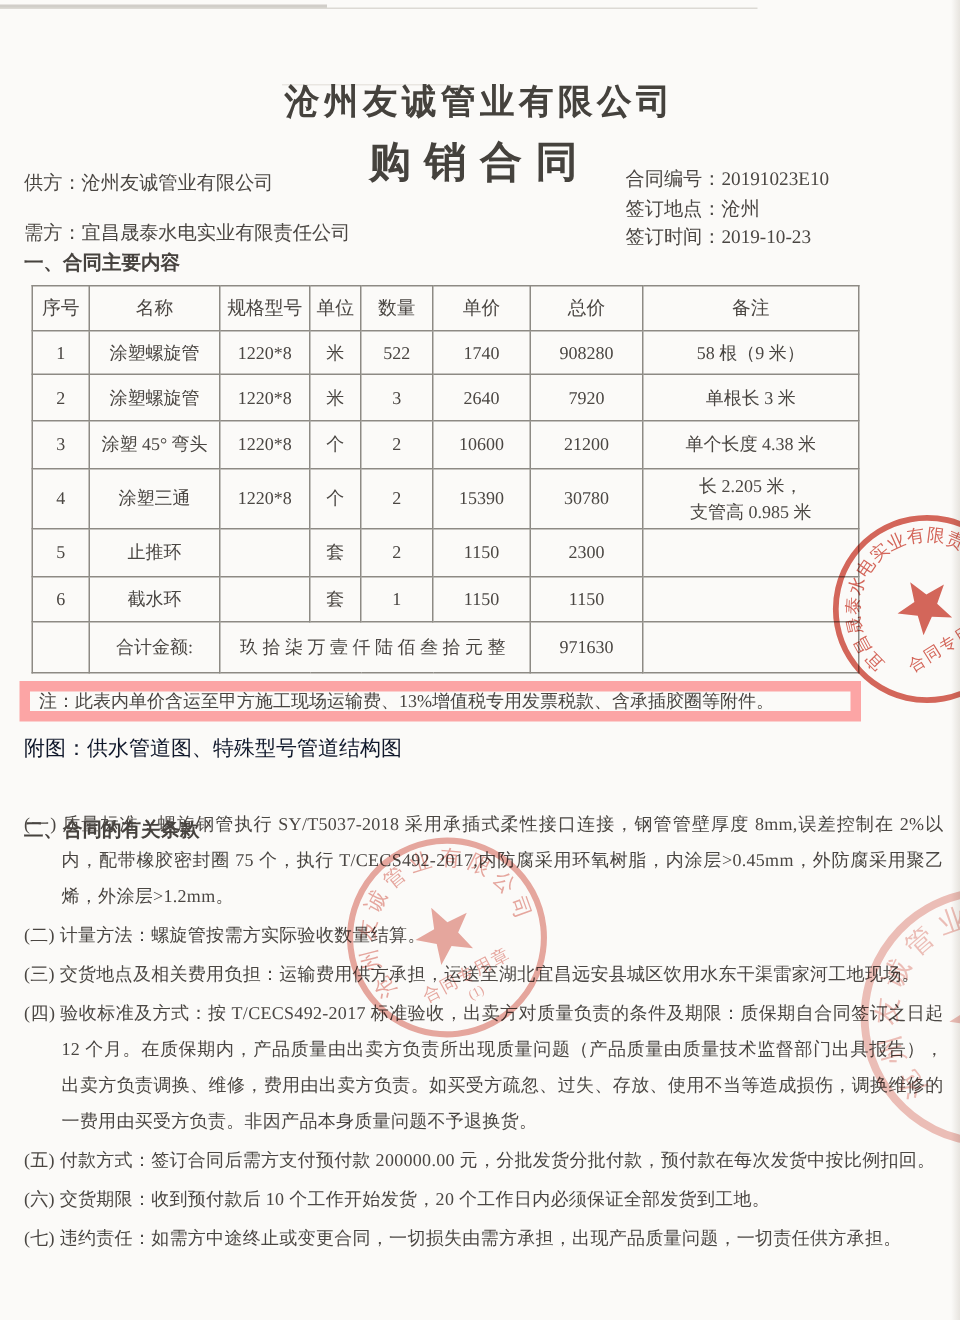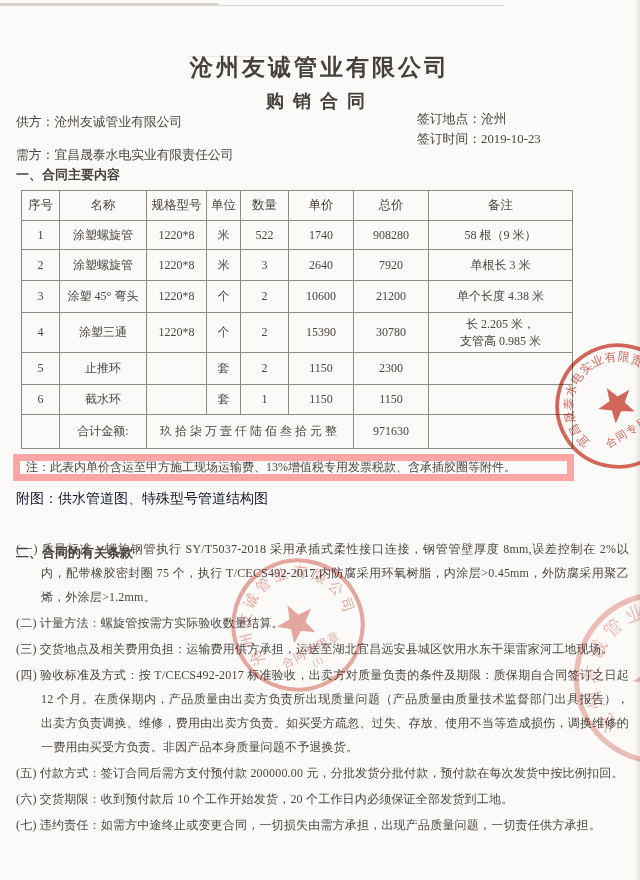--- a/index.html
+++ b/index.html
@@ -18,21 +18,21 @@
   .scan-line-2{position:absolute;left:0;top:5px;width:505px;height:1px;background:#dcd9d4;}
   .scan-line-3{position:absolute;left:188px;top:56px;width:120px;height:1px;background:#e9e6e1;}
   .edge-right{position:absolute;right:0;top:0;width:6px;height:880px;background:linear-gradient(to left,#e7e4df,rgba(231,228,223,0));}
 
   .company-title{
     position:absolute;left:0;right:0;top:52px;text-align:center;
     font-size:23px;font-weight:600;letter-spacing:3px;color:#45423d;
   }
   .doc-title{
     position:absolute;left:0;right:0;top:89px;text-align:center;
-    font-size:18px;font-weight:600;letter-spacing:9px;color:#45423d;
+    font-size:28px;font-weight:600;letter-spacing:9px;color:#45423d;
   }
   .party-line{position:absolute;left:16px;font-size:12.8px;color:#4a4642;}
   .party-supplier{top:114px;}
   .party-buyer{top:147px;}
   .right-meta{position:absolute;left:417px;top:110px;font-size:12.8px;line-height:19.5px;color:#4a4642;}
   .sec-heading{position:absolute;left:16px;font-size:13px;font-weight:600;color:#46423e;text-align:center;}
   .sec1{top:166px;}
   .sec2{top:516px;margin-top:28px;}
 
   table.items{
@@ -86,20 +86,21 @@
   <div class="doc-title">购销合同</div>
 
   <div class="party-line party-supplier">
     <span>供方：</span><span>沧州友诚管业有限公司</span>
   </div>
   <div class="party-line party-buyer">
     <span>需方：</span><span>宜昌晟泰水电实业有限责任公司</span>
   </div>
 
   <div class="right-meta">
+    <div><span>合同编号：</span><span>20191023E10</span></div>
     <div><span>签订地点：</span><span>沧州</span></div>
     <div><span>签订时间：</span><span>2019-10-23</span></div>
   </div>
 
   <div class="sec-heading sec1">一、合同主要内容</div>
 
   <table class="items">
     <colgroup>
       <col style="width:38px">
         <col style="width:87px">

